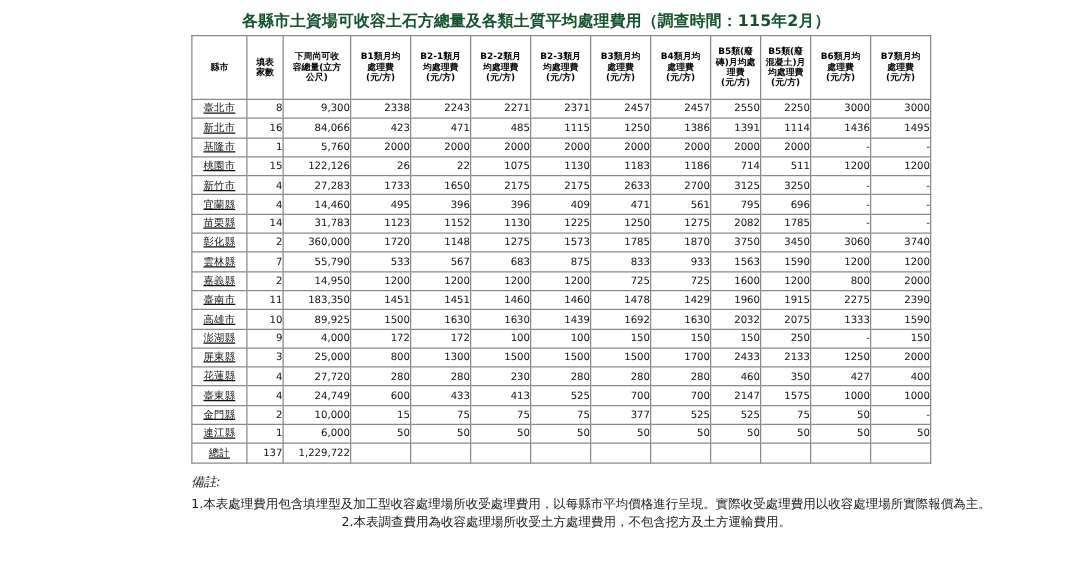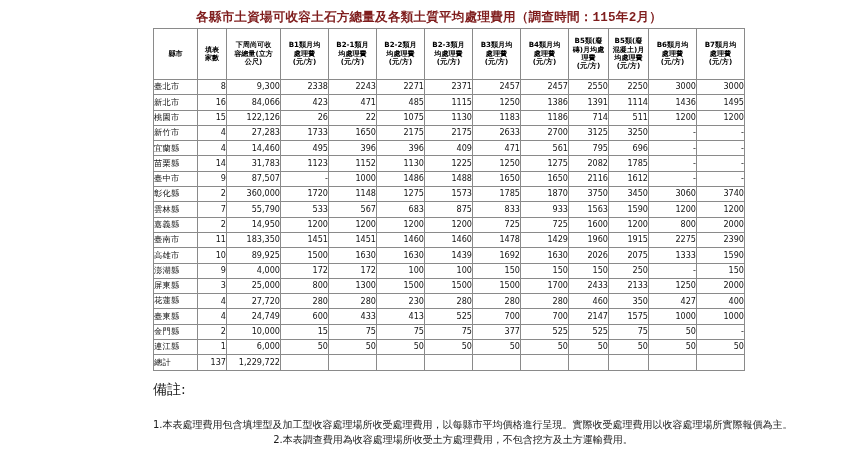--- a/index.html
+++ b/index.html
@@ -29,23 +29,22 @@
     left: 0;
     top: 6px;
     width: 858px;
     text-align: center;
   }
   .doc-title {
     display: inline-block;
     font-size: 12.6px;
     font-weight: bold;
     letter-spacing: 0.2px;
-    color: #7f1d1d;
+    color: #14532d;
     white-space: nowrap;
-    font-family: Liberation Mono, monospace;
   }
 
   
   .table-shell {
     position: absolute;
     left: 153px;
     top: 28px;
     width: 560px;
   }
   table.data-table {
@@ -77,24 +76,25 @@
   }
   thead th .hdr-line { display: block; }
 
   
   tbody td {
     height: 14.3px;
     font-size: 8.1px;
     color: #111;
   }
   td.city {
-    text-align: left;
+    text-align: center;
     padding-left: 3px;
     letter-spacing: 0.3px;
     font-size: 8.2px;
+    text-decoration: underline;
   }
   td.num {
     text-align: right;
     padding-right: 3px;
     font-family: "DejaVu Sans", "Liberation Sans", sans-serif;
   }
   td.num.dash {
     color: #111;
   }
   tbody tr.total-row td {
@@ -115,22 +115,23 @@
   .notes {
     position: absolute;
     left: 153px;
     top: 379px;
     width: 600px;
     font-size: 7.4px;
     color: #1a1a1a;
     line-height: 1.55;
   }
   .notes .note-head {
-    font-size: 14px;
-    margin-bottom: 16px;
+    font-size: 10px;
+    margin-bottom: 1px;
+    font-style: italic;
   }
   .notes .note-line {
     white-space: nowrap;
     font-size: 10px;
     text-align: center;
   }
 </style>
 </head>
 <body>
 
@@ -250,20 +251,35 @@
             <td class="num">485</td>
             <td class="num">1115</td>
             <td class="num">1250</td>
             <td class="num">1386</td>
             <td class="num">1391</td>
             <td class="num">1114</td>
             <td class="num">1436</td>
             <td class="num">1495</td>
           </tr>
           <tr>
+            <td class="city">基隆市</td>
+            <td class="num">1</td>
+            <td class="num">5,760</td>
+            <td class="num">2000</td>
+            <td class="num">2000</td>
+            <td class="num">2000</td>
+            <td class="num">2000</td>
+            <td class="num">2000</td>
+            <td class="num">2000</td>
+            <td class="num">2000</td>
+            <td class="num">2000</td>
+            <td class="num dash">-</td>
+            <td class="num dash">-</td>
+          </tr>
+          <tr>
             <td class="city">桃園市</td>
             <td class="num">15</td>
             <td class="num">122,126</td>
             <td class="num">26</td>
             <td class="num">22</td>
             <td class="num">1075</td>
             <td class="num">1130</td>
             <td class="num">1183</td>
             <td class="num">1186</td>
             <td class="num">714</td>
@@ -306,35 +322,20 @@
             <td class="num">14</td>
             <td class="num">31,783</td>
             <td class="num">1123</td>
             <td class="num">1152</td>
             <td class="num">1130</td>
             <td class="num">1225</td>
             <td class="num">1250</td>
             <td class="num">1275</td>
             <td class="num">2082</td>
             <td class="num">1785</td>
-            <td class="num dash">-</td>
-            <td class="num dash">-</td>
-          </tr>
-          <tr>
-            <td class="city">臺中市</td>
-            <td class="num">9</td>
-            <td class="num">87,507</td>
-            <td class="num dash">-</td>
-            <td class="num">1000</td>
-            <td class="num">1486</td>
-            <td class="num">1488</td>
-            <td class="num">1650</td>
-            <td class="num">1650</td>
-            <td class="num">2116</td>
-            <td class="num">1612</td>
             <td class="num dash">-</td>
             <td class="num dash">-</td>
           </tr>
           <tr>
             <td class="city">彰化縣</td>
             <td class="num">2</td>
             <td class="num">360,000</td>
             <td class="num">1720</td>
             <td class="num">1148</td>
             <td class="num">1275</td>
@@ -394,21 +395,21 @@
           <tr>
             <td class="city">高雄市</td>
             <td class="num">10</td>
             <td class="num">89,925</td>
             <td class="num">1500</td>
             <td class="num">1630</td>
             <td class="num">1630</td>
             <td class="num">1439</td>
             <td class="num">1692</td>
             <td class="num">1630</td>
-            <td class="num">2026</td>
+            <td class="num">2032</td>
             <td class="num">2075</td>
             <td class="num">1333</td>
             <td class="num">1590</td>
           </tr>
           <tr>
             <td class="city">澎湖縣</td>
             <td class="num">9</td>
             <td class="num">4,000</td>
             <td class="num">172</td>
             <td class="num">172</td>

